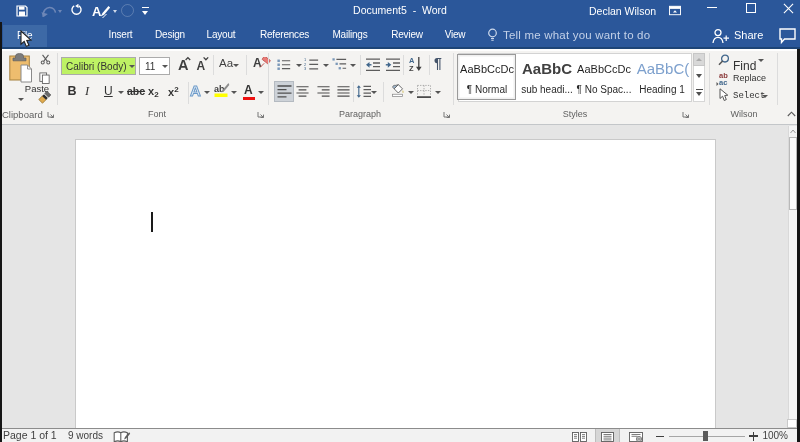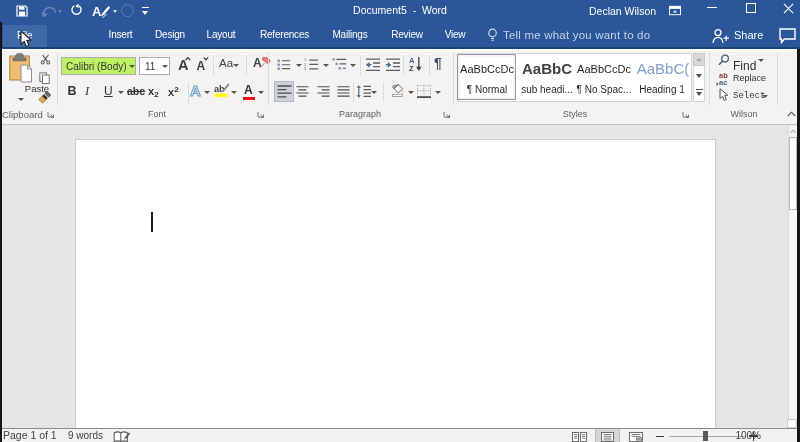--- a/index.html
+++ b/index.html
@@ -372,14 +372,14 @@
     <path d="M8 7 h4 M10 5.5 c1.2 1 1.2 2 0 3 M10 5.5 c-1.2 1 -1.2 2 0 3" fill="none" stroke="#5c5c5c" stroke-width="0.6"></path>
   </svg>
 
   <div class="abs" style="left:656px;top:6.8px;width:8px;height:1.4px;background:#3f3f3f;"></div>
   <div class="abs" style="left:669px;top:7px;width:76px;height:1px;background:#a6a6a6;"></div>
   <div class="abs" style="left:703px;top:2px;width:4.5px;height:10px;background:#595959;"></div>
   <div class="abs" style="left:749px;top:2.5px;width:9px;height:9px;">
     <div class="abs" style="left:0;top:3.8px;width:9px;height:1.4px;background:#3f3f3f;"></div>
     <div class="abs" style="left:3.8px;top:0;width:1.4px;height:9px;background:#3f3f3f;"></div>
   </div>
-  <div class="abs" style="left:733px;top:0;width:28px;height:13px;line-height:13px;text-align:right;font-size:10px;">100%</div>
+  <div class="abs" style="left:760px;top:0;width:28px;height:13px;line-height:13px;text-align:right;font-size:10px;">100%</div>
 </div>
 
 </body></html>

